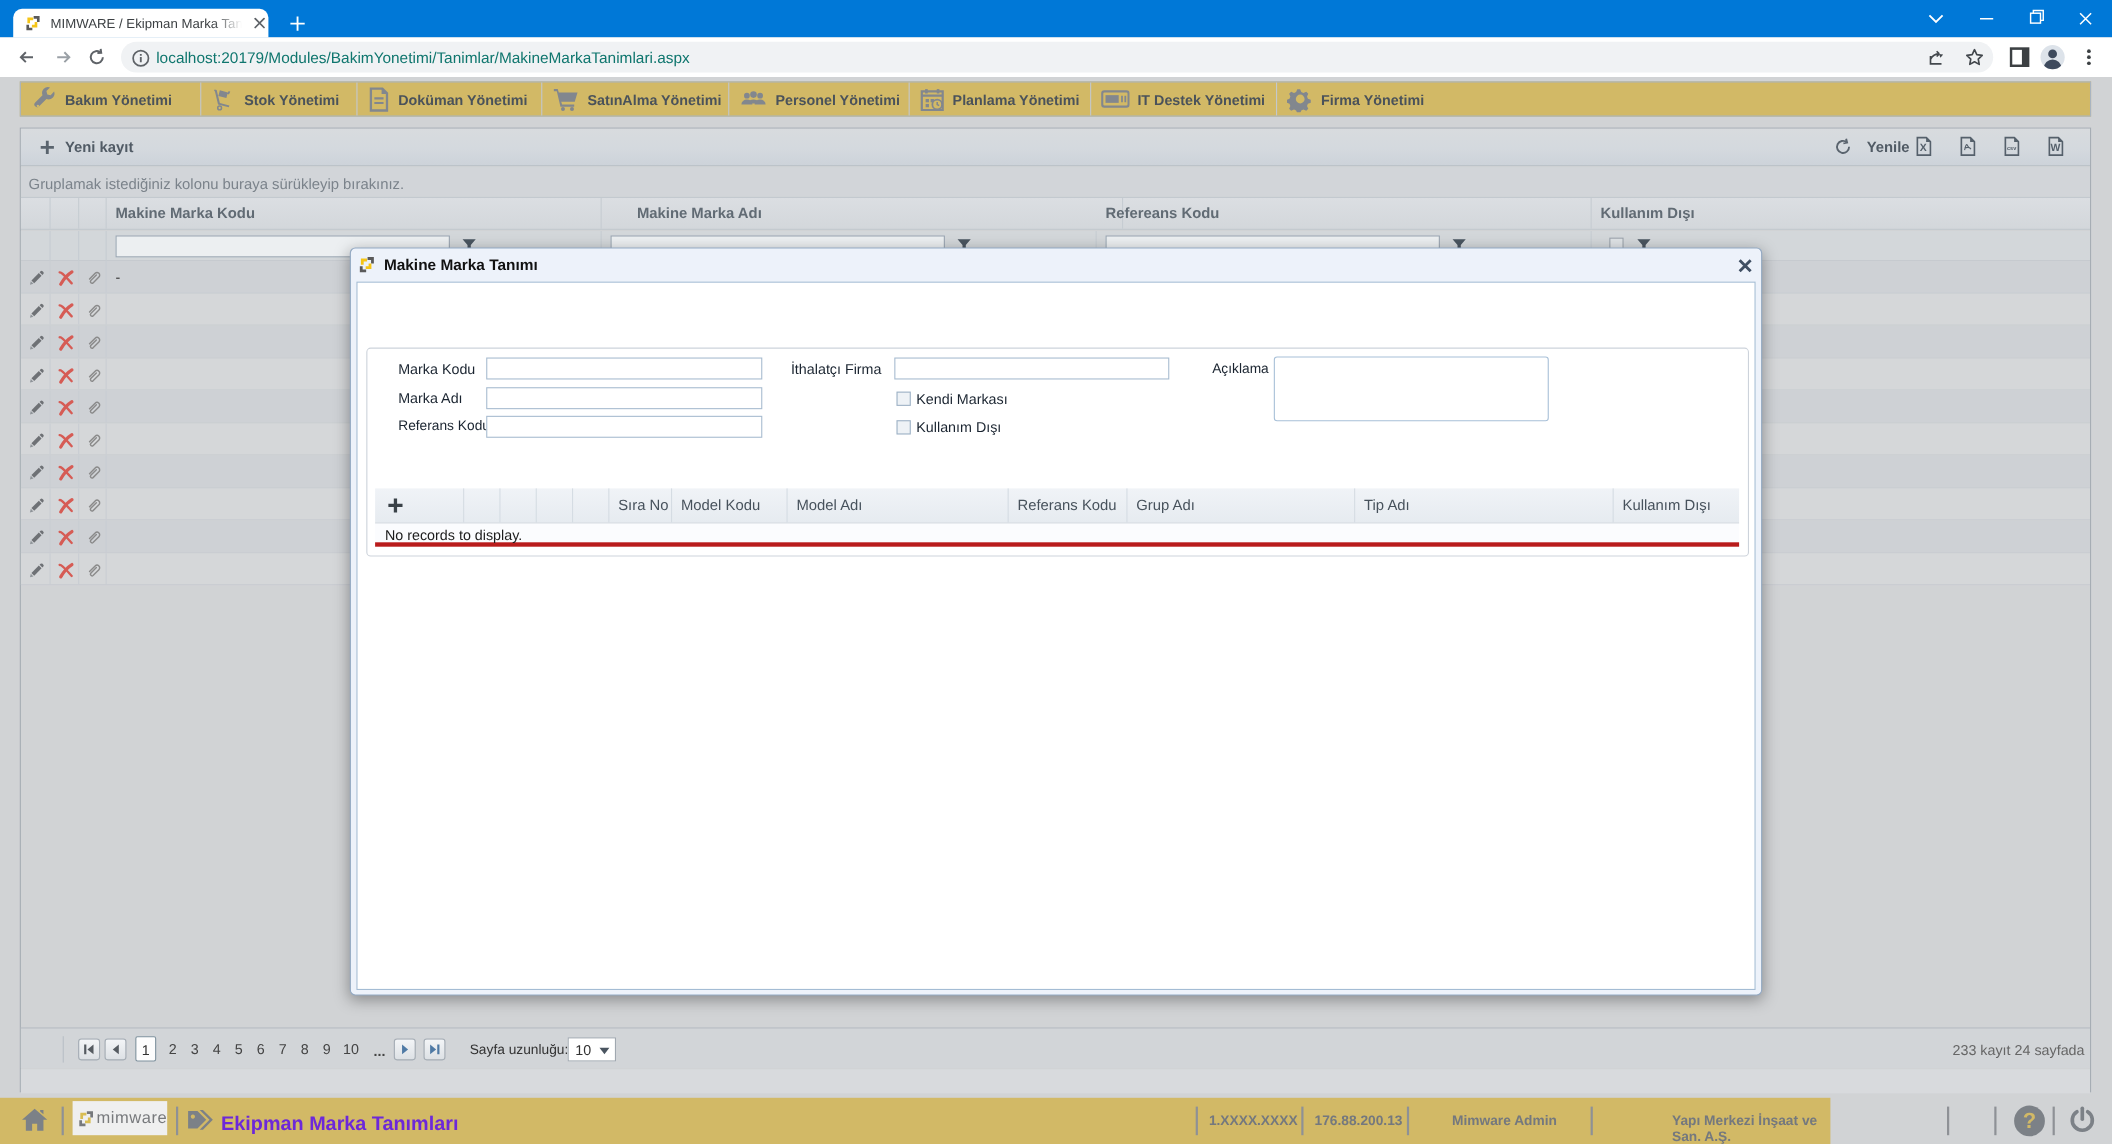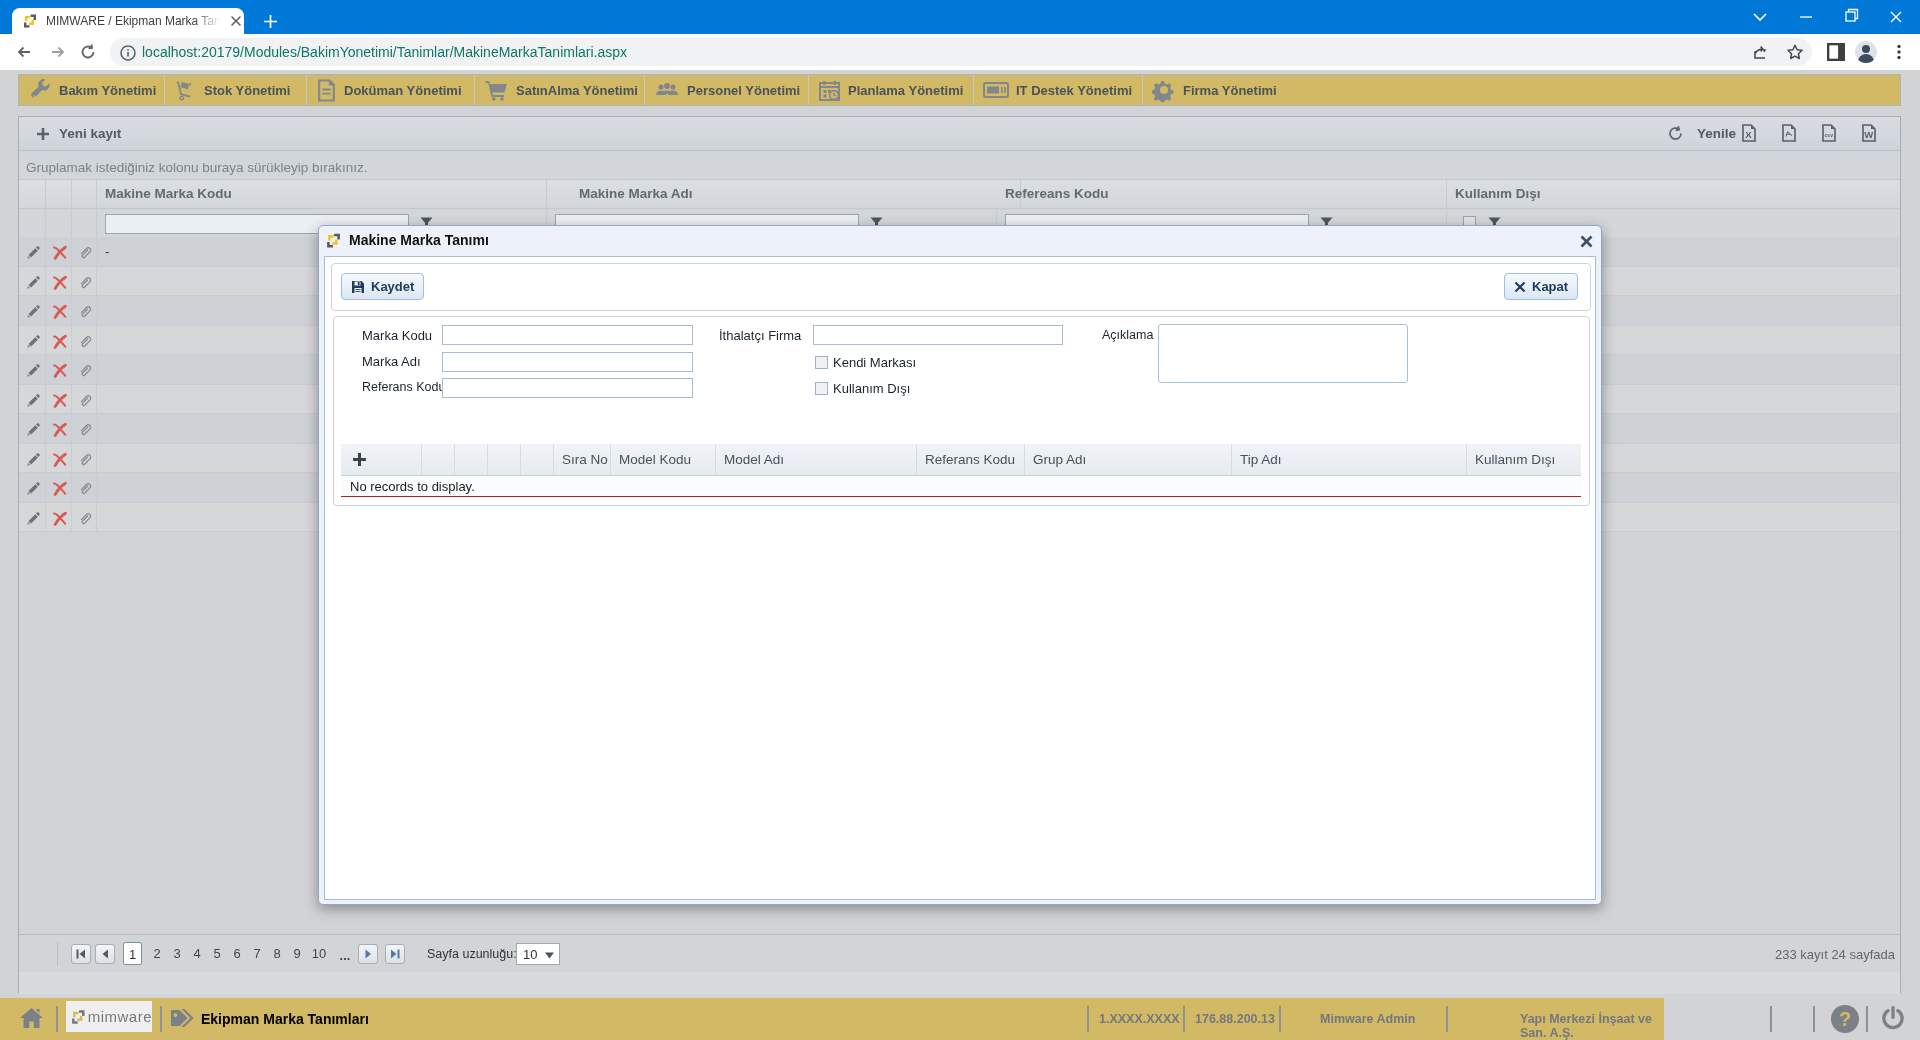--- a/index.html
+++ b/index.html
@@ -70,21 +70,21 @@
 .mbtn { position:absolute; top:9px; height:27px; background:linear-gradient(#f5f9fd,#dbe7f3); border:1px solid #a1bfdc; border-radius:4px; display:flex; align-items:center; gap:6px; padding:0 9px; }
 .mbtn span { font-weight:bold; font-size:13px; color:#1e3e60; }
 .mlabel { position:absolute; font-size:13px; color:#1a2430; }
 .minput { position:absolute; width:251px; height:20px; background:#fff; border:1px solid #a8bcd0; }
 .mcheck { position:absolute; width:13px; height:13px; background:#eef2f6; border:1px solid #9eb2c6; }
 #mtabbar { position:absolute; left:22px; top:185px; width:1240px; height:33px; background:linear-gradient(#5b6269,#2f3438); }
 #mtab { position:absolute; left:0; top:0; width:125px; height:33px; background:linear-gradient(#878e94,#616870); color:#fff; font-size:15px; padding:7px 0 0 19px; }
 #mghead { position:absolute; left:22px; top:218px; width:1240px; height:32px; background:linear-gradient(#f0f3f7,#e6ebf0); border-bottom:1px solid #c8d0d8; }
 #mghead .mhc { position:absolute; top:0; height:100%; border-right:1px solid #d5dce3; }
 #mghead .mhc span { display:block; padding:8px 0 0 8px; font-size:13.5px; color:#47525c; }
-#mnorec { position:absolute; left:22px; top:250px; width:1240px; height:21px; background:#fbfcfe; border-bottom:1px solid #b91c1c; }
+#mnorec { position:absolute; left:22px; top:250px; width:1240px; height:21px; background:#fbfcfe; border-bottom:4px solid #b91c1c; }
 #mnorec span { display:block; padding:3px 0 0 9px; font-size:13px; color:#1c1c1c; }
 </style>
 </head>
 <body>
 
 <div id="titlebar"></div>
 <div id="tab">
   <svg class="fav" viewBox="0 0 16 16">
     <path d="M8.6 1.6 H14 V7 H11.6 V4 H8.6 Z" fill="#5a5a5a"></path>
     <path d="M2 9.4 V14.6 H7.4 V12.2 H4.4 V9.4 Z" fill="#5a5a5a"></path>
@@ -139,21 +139,21 @@
     <div class="abs" style="left:7px;top:4px;width:8px;height:8px;border-radius:50%;background:#3e4a5d"></div>
     <div class="abs" style="left:3px;top:13px;width:16px;height:10px;border-radius:8px 8px 0 0;background:#3e4a5d"></div>
   </div>
   <svg class="navic" style="left:1890px" width="16" height="18" viewBox="0 0 16 18">
       <circle cx="8" cy="3.5" r="1.7" fill="#3c4043"></circle>
       <circle cx="8" cy="9" r="1.7" fill="#3c4043"></circle>
       <circle cx="8" cy="14.5" r="1.7" fill="#3c4043"></circle>
     </svg>
 </div>
 <div id="navbar">
-  <div class="nitem" style="width:146px">
+  <div class="nitem" style="width:164px">
     <svg width="24" height="24" viewBox="0 0 24 24" fill="#82878e">
         <path d="M21.2 5.2 a5.4 5.4 0 0 1 -7 6.9 L7.6 18.7 a2.5 2.5 0 0 1 -3.6 -3.6 L10.6 8.5 a5.4 5.4 0 0 1 6.9 -7 L14.2 4.8 l0.8 3 3 0.8 Z M6.4 17.2 a1.1 1.1 0 1 0 0.1 0 Z"></path>
       </svg>
     <span>Bakım Yönetimi</span>
   </div>
   <div class="nitem" style="width:142px">
     <svg width="23" height="23" viewBox="0 0 24 24" fill="#82878e">
         <path d="M8.2 3.2 L15.8 5.2 14.4 10.6 6.8 8.6 Z M15.3 6.5 l1.3-2.6 1.5 0.8-1.3 2.4 Z"></path>
         <path d="M3.2 2.5 l2 0.5 3 12.2 9 2.4 -0.5 1.7 -10.2-2.7 -3-12.4 -0.8-0.2 Z"></path>
         <circle cx="8" cy="20" r="1.8" fill="none" stroke="#82878e" stroke-width="1.4"></circle>
@@ -537,21 +537,21 @@
       <path d="M2.9 8.2 V2.9 H8.2 V5.3 H5.3 V8.2 Z" fill="#d9bd52"></path>
       <path d="M7 11.9 V9.5 H9.5 V7 H11.9 V11.9 Z" fill="#d9bd52"></path>
     </svg>
     <span style="font-size:15px;color:#77797c;letter-spacing:0.5px;margin-left:1px">mimware</span>
   </div>
   <div class="ssep" style="left:160px"></div>
   <svg class="abs" style="left:170px;top:9px" width="27" height="23" viewBox="0 0 27 23" fill="#7c8187">
       <path d="M1 3 H9.5 L17.5 11 L9.5 19 H1 Z M5.3 6.2 a1.9 1.9 0 1 0 0.1 0 Z" fill-rule="evenodd"></path>
       <path d="M13.5 2 L22.5 11 L13.5 20 L16.5 20 L25.5 11 L16.5 2 Z" transform="translate(-2,0)"></path>
     </svg>
-  <div class="stext" style="left:201px;color:#000000;font-size:14px;top:13px">Ekipman Marka Tanımları</div>
+  <div class="stext" style="left:201px;color:#6d28d9;font-size:18px;top:13px">Ekipman Marka Tanımları</div>
   <div class="ssep" style="left:1087px"></div>
   <div class="stext" style="left:1099px">1.XXXX.XXXX</div>
   <div class="ssep" style="left:1183px"></div>
   <div class="stext" style="left:1195px">176.88.200.13</div>
   <div class="ssep" style="left:1279px"></div>
   <div class="stext" style="left:1320px">Mimware Admin</div>
   <div class="ssep" style="left:1446px"></div>
   <div class="stext" style="left:1520px">Yapı Merkezi İnşaat ve San. A.Ş.</div>
   <div class="ssep" style="left:1770px"></div>
   <div class="ssep" style="left:1813px"></div>
@@ -569,38 +569,20 @@
       <path d="M2 9.4 V14.6 H7.4 V12.2 H4.4 V9.4 Z" fill="#5a5a5a"></path>
       <path d="M2.9 8.2 V2.9 H8.2 V5.3 H5.3 V8.2 Z" fill="#f5c518"></path>
       <path d="M7 11.9 V9.5 H9.5 V7 H11.9 V11.9 Z" fill="#f5c518"></path>
     </svg>
     <div class="t">Makine Marka Tanımı</div>
     <svg class="abs" style="left:1261px;top:9px" width="13" height="13" viewBox="0 0 13 13">
         <path d="M1.5 1.5 L11.5 11.5 M11.5 1.5 L1.5 11.5" stroke="#3f4f63" stroke-width="2.6"></path>
       </svg>
   </div>
   <div id="mcontent">
-    <div class="mpanel" style="left:6px;top:6px;width:1260px;height:48px">
-      <div class="mbtn" style="left:9px">
-        <svg width="14" height="14" viewBox="0 0 14 14">
-            <path d="M1 1 H10.5 L13 3.5 V13 H1 Z" fill="#1e3e60"></path>
-            <rect x="3.5" y="1.5" width="6" height="4" fill="#eef4fa"></rect>
-            <rect x="6.8" y="2" width="1.8" height="3" fill="#1e3e60"></rect>
-            <rect x="3.5" y="8" width="7" height="5" fill="#eef4fa"></rect>
-            <path d="M4.5 9.5 H9.5 M4.5 11.5 H9.5" stroke="#1e3e60" stroke-width="0.9"></path>
-          </svg>
-        <span>Kaydet</span>
-      </div>
-      <div class="mbtn" style="left:1172px">
-        <svg width="12" height="12" viewBox="0 0 12 12">
-            <path d="M1.5 1.5 L10.5 10.5 M10.5 1.5 L1.5 10.5" stroke="#1e3e60" stroke-width="2.2"></path>
-          </svg>
-        <span>Kapat</span>
-      </div>
-    </div>
     <div class="mpanel" style="left:8px;top:59px;width:1257px;height:190px"></div>
     <div class="mlabel" style="left:37px;top:71px">Marka Kodu</div>
     <div class="minput" style="left:117px;top:68px"></div>
     <div class="mlabel" style="left:37px;top:97px">Marka Adı</div>
     <div class="minput" style="left:117px;top:94.5px"></div>
     <div class="mlabel" style="left:37px;top:123px;font-size:12.5px">Referans Kodu</div>
     <div class="minput" style="left:117px;top:120.5px"></div>
     <div class="mlabel" style="left:394px;top:71px">İthalatçı Firma</div>
     <div class="minput" style="left:488px;top:68px;width:250px"></div>
     <div class="mcheck" style="left:490px;top:99px"></div>

